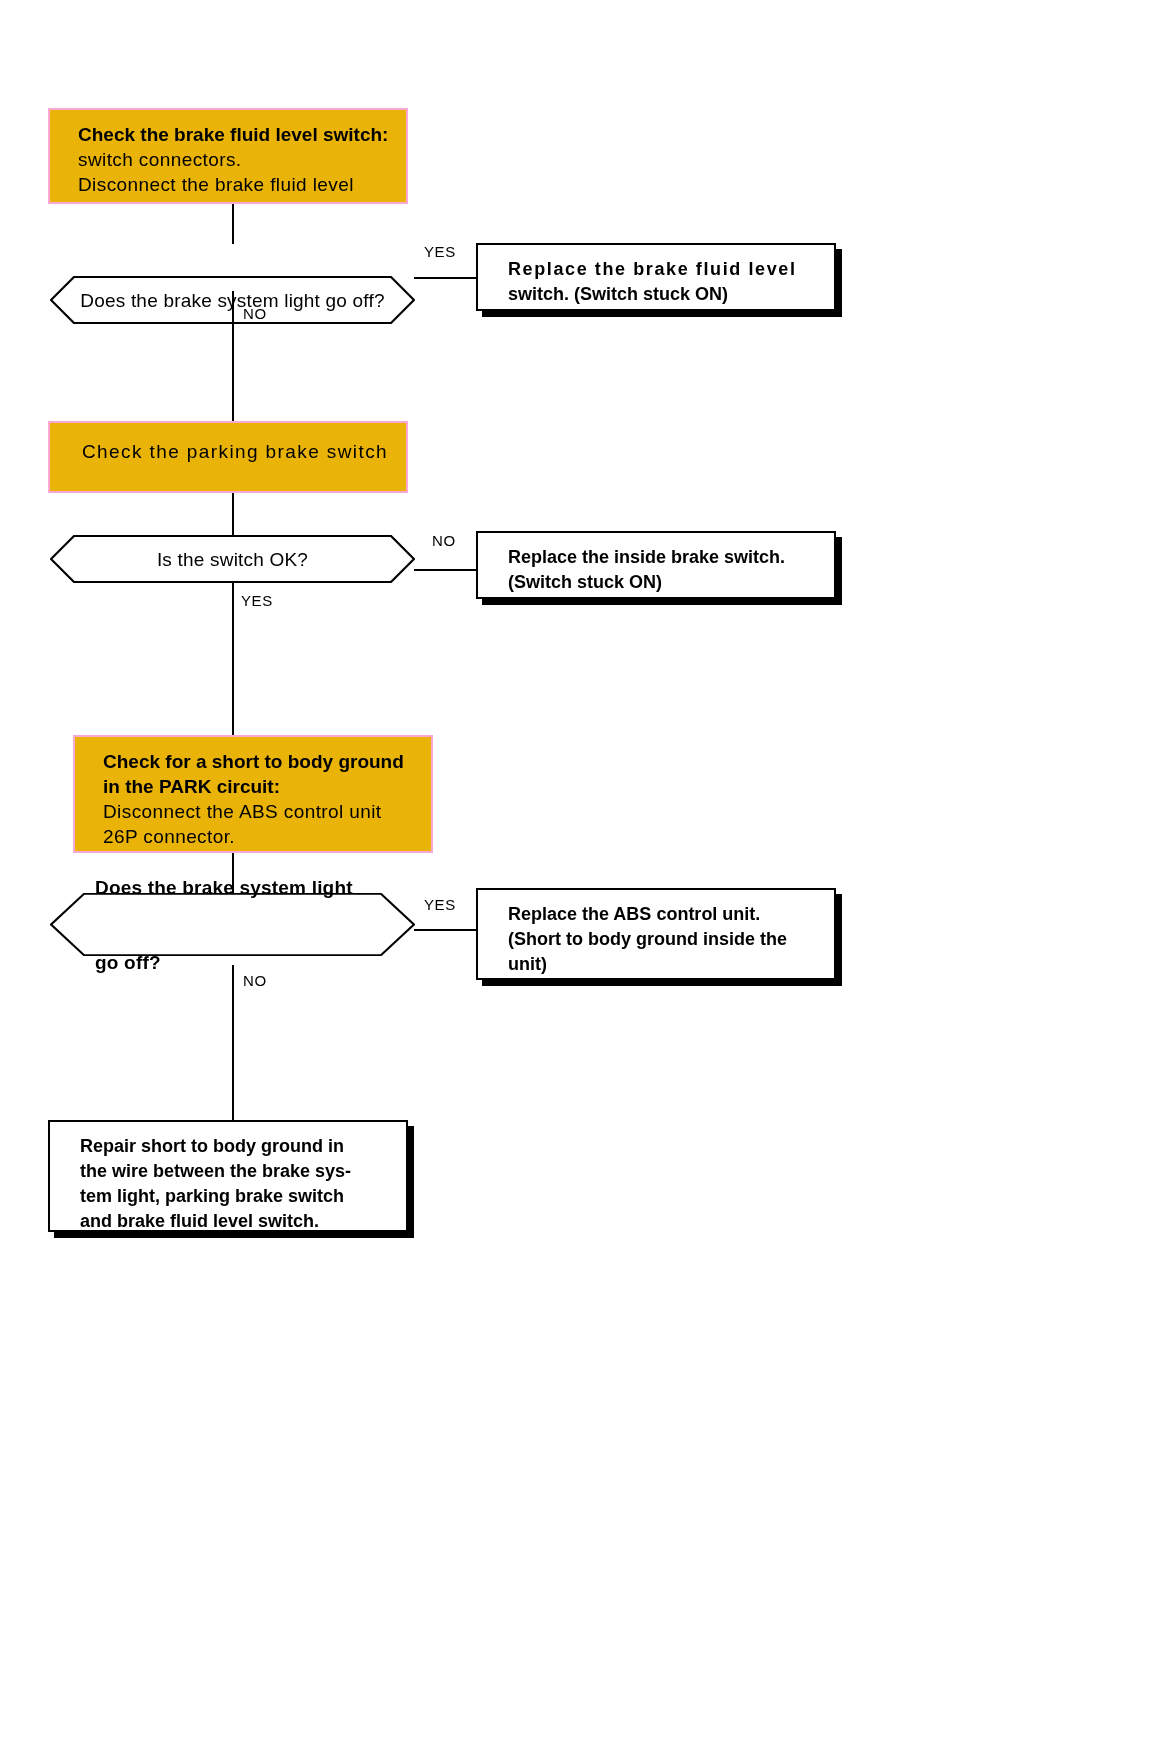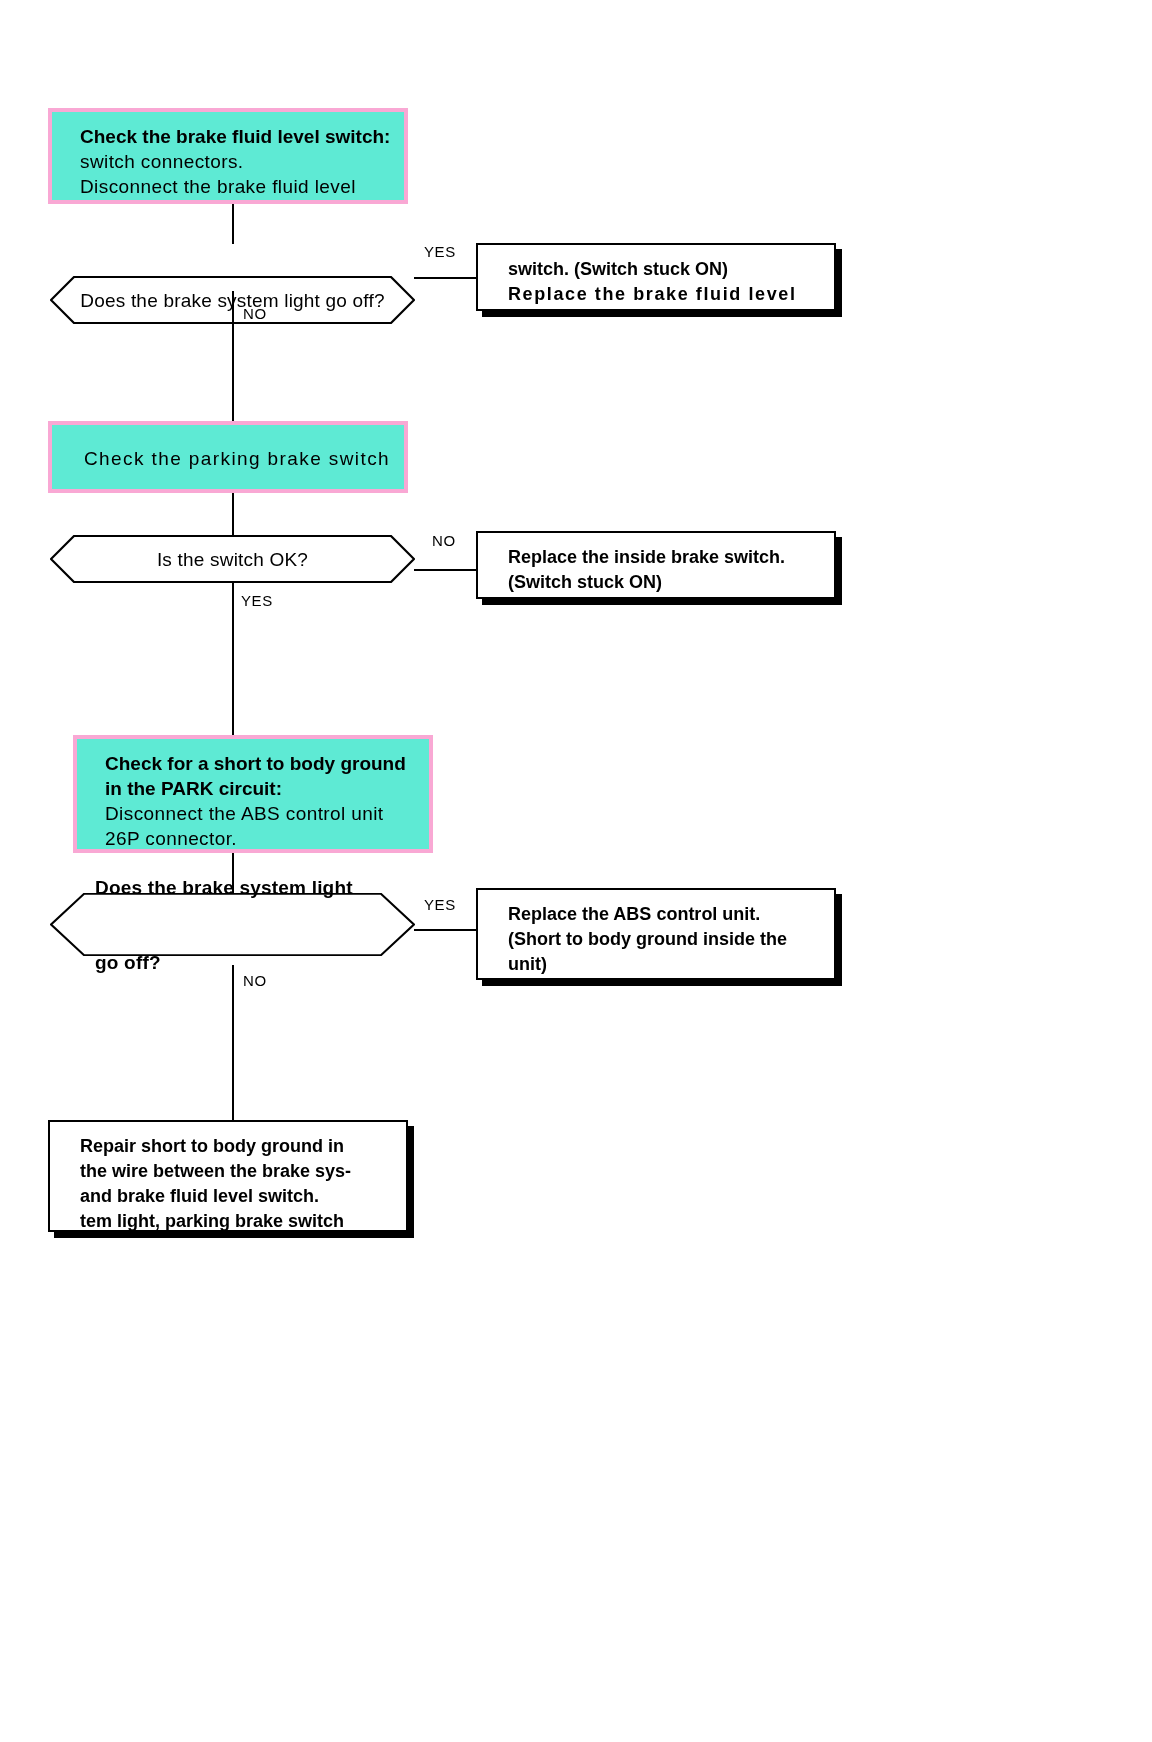--- a/index.html
+++ b/index.html
@@ -7,33 +7,33 @@
     width:1152px;height:1742px;position:relative;
     font-family:"Liberation Sans",sans-serif;
     color:#000;
     -webkit-font-smoothing:none;
   }
   .canvas{position:absolute;left:0;top:0;width:1152px;height:1742px;}
 
   
   .pbox{
     position:absolute;
-    border:4px solid #f9a8d4;
-    background:#5eead4;
+    border:2px solid #f9a8d4;
+    background:#eab308;
     box-sizing:border-box;
     padding:12px 0 0 28px;
   }
   .pbox .ln{
     font-size:19px;
     line-height:25px;
     letter-spacing:.4px;
     white-space:pre;
   }
   .pbox .ln.b{font-weight:bold;letter-spacing:0px;}
-  .pbox.mid{display:flex;align-items:center;padding:2px 0 0 32px;}
+  .pbox.mid{display:flex;align-items:flex-start;padding:16px 0 0 32px;}
   .pbox.mid .ln{letter-spacing:1.4px;}
 
   
   .rbox{
     position:absolute;
     border:2px solid #000;
     background:#fff;
     box-sizing:border-box;
     padding:12px 0 0 30px;
     box-shadow:6px 6px 0 0 #000;
@@ -94,22 +94,22 @@
     <svg class="hexshape" viewBox="0 0 365 48" preserveAspectRatio="none">
       <polygon points="24,1 341,1 364,24 341,47 24,47 1,24" fill="#ffffff" stroke="#000000" stroke-width="2.2"></polygon>
     </svg>
     <div class="hextext">Does the brake system light go off?</div>
   </div>
 
   <div class="hline" style="left:414px;top:277px;width:62px;"></div>
   <div class="blabel" style="left:424px;top:243px;">YES</div>
 
   <div class="rbox" style="left:476px;top:243px;width:360px;height:68px;">
+    <div class="ln sp">Replace the brake fluid level</div>
     <div class="ln">switch. (Switch stuck ON)</div>
-    <div class="ln sp">Replace the brake fluid level</div>
   </div>
 
   <div class="vline" style="left:232px;top:291px;height:130px;"></div>
   <div class="blabel" style="left:243px;top:305px;">NO</div>
 
   <div class="pbox mid" style="left:48px;top:421px;width:360px;height:72px;">
     <div class="ln">Check the parking brake switch</div>
   </div>
 
   <div class="vline" style="left:232px;top:493px;height:42px;"></div>
@@ -159,17 +159,17 @@
     <div class="ln">(Short to body ground inside the</div>
     <div class="ln">unit)</div>
   </div>
 
   <div class="vline" style="left:232px;top:965px;height:155px;"></div>
   <div class="blabel" style="left:243px;top:972px;">NO</div>
 
   <div class="rbox" style="left:48px;top:1120px;width:360px;height:112px;">
     <div class="ln">Repair short to body ground in</div>
     <div class="ln">the wire between the brake sys-</div>
+    <div class="ln">tem light, parking brake switch</div>
     <div class="ln">and brake fluid level switch.</div>
-    <div class="ln">tem light, parking brake switch</div>
   </div>
 
 </div>
 
 </body></html>

